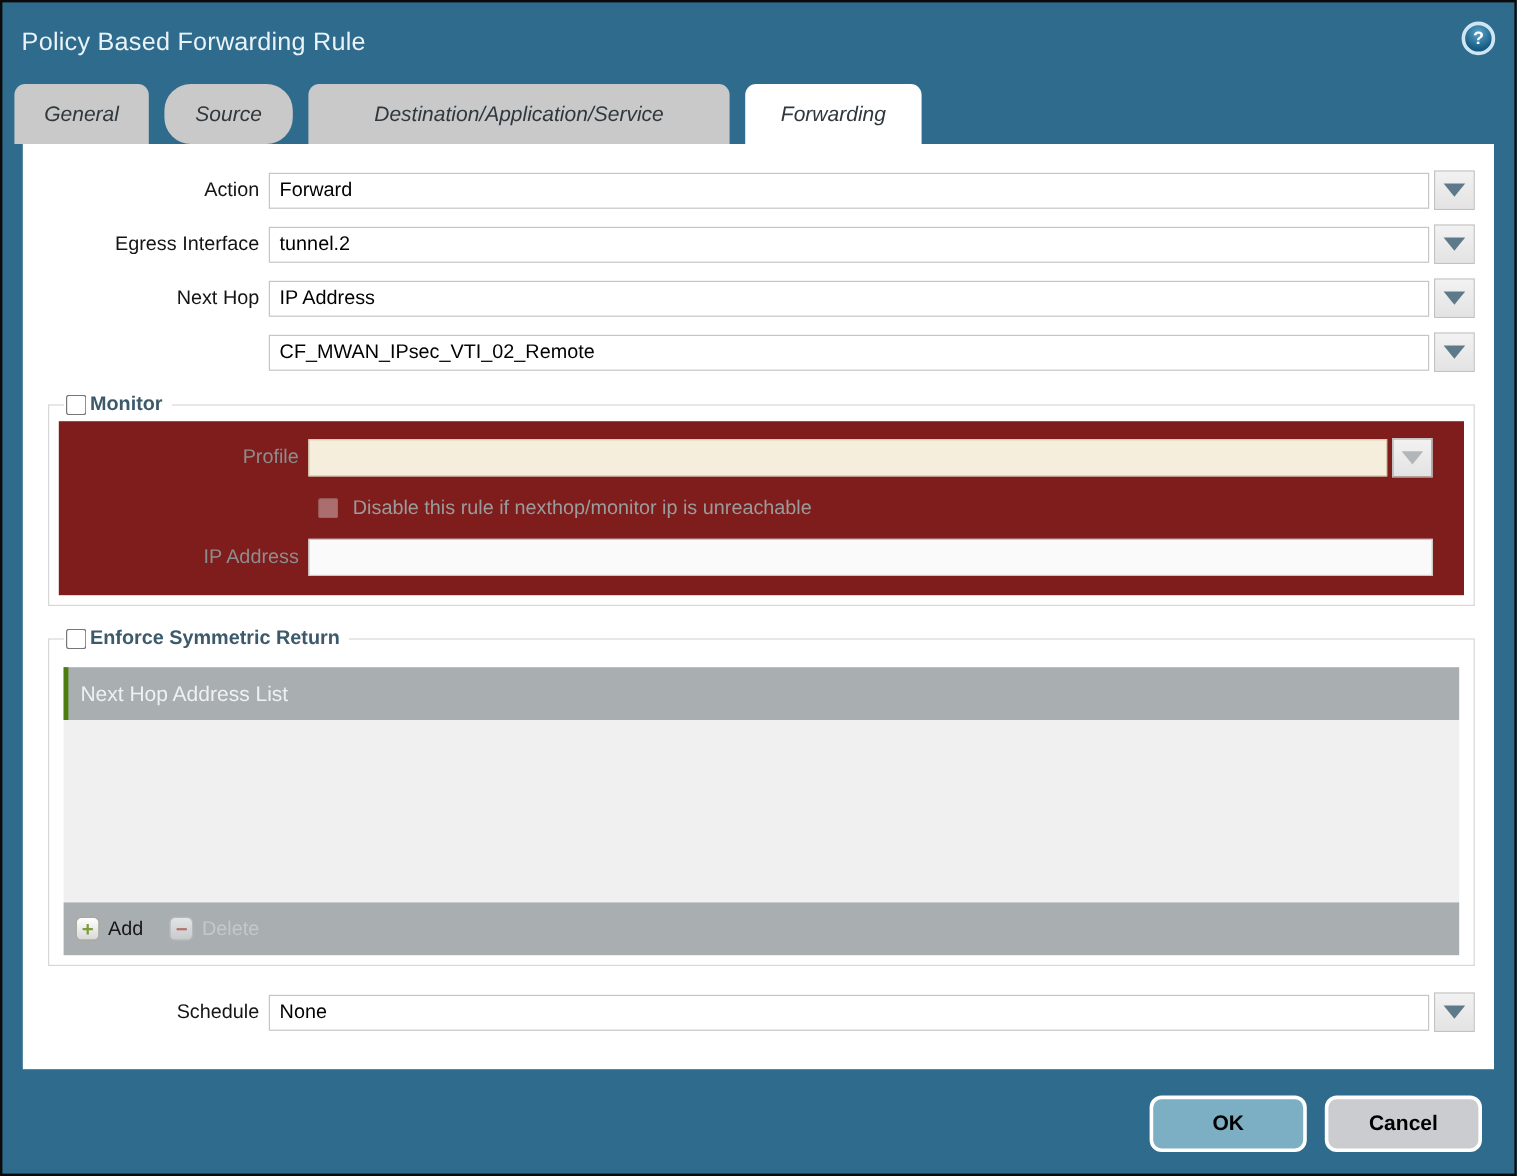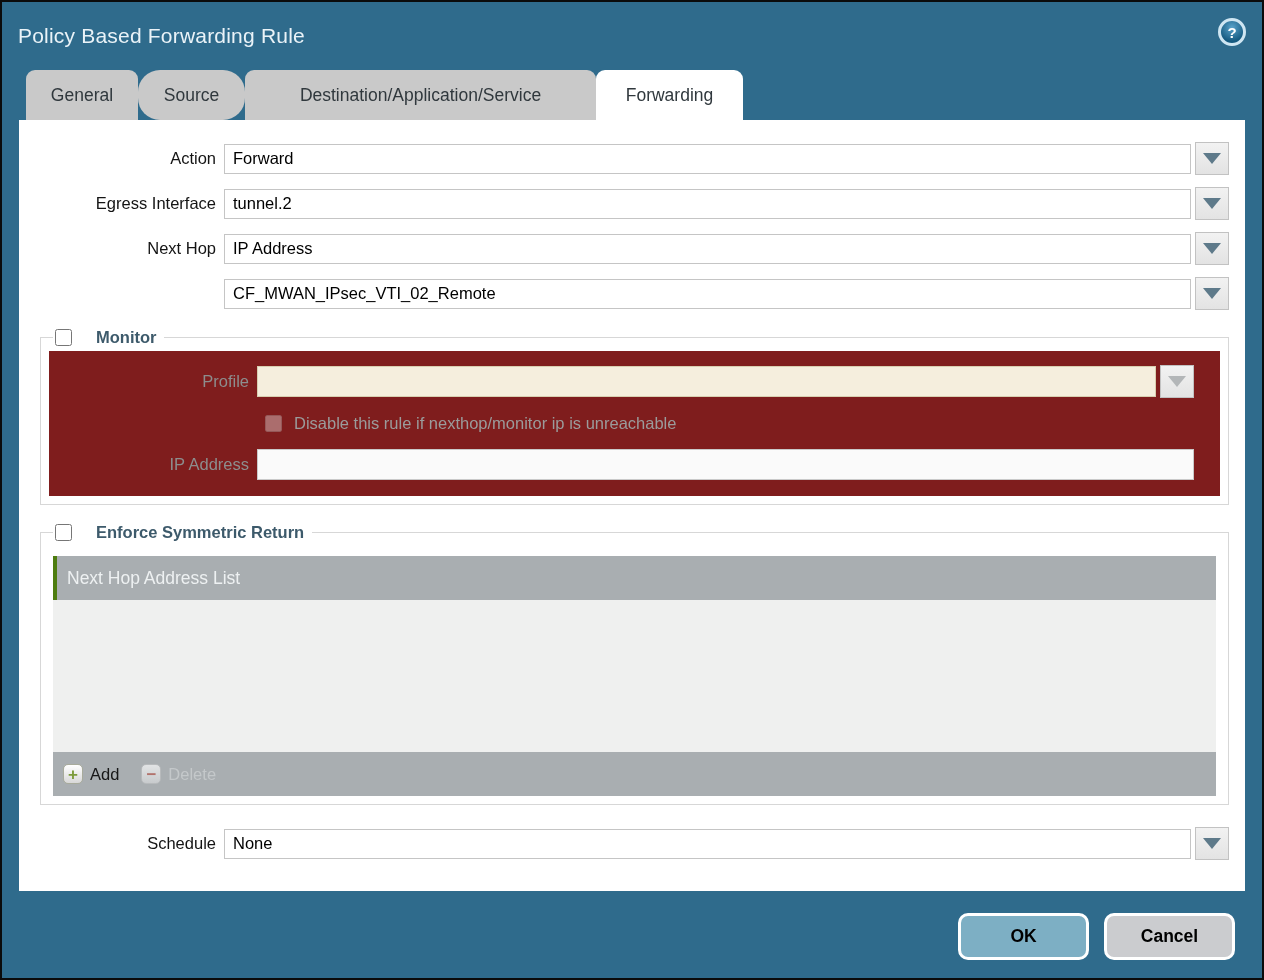--- a/index.html
+++ b/index.html
@@ -24,21 +24,21 @@
     position: absolute; right: 16px; top: 16px;
     width: 28px; height: 28px; border-radius: 50%;
     background: radial-gradient(circle at 50% 30%, #5aa3cb, #155a80 72%);
     border: 3px solid #cfe6f2;
     color: #fff; font-weight: bold; font-size: 15px;
     display: flex; align-items: center; justify-content: center;
     cursor: pointer;
   }
 
   
-  .tabs { display: flex; gap: 0; padding-left: 24px; height: 50px; flex: none; }
+  .tabs { display: flex; gap: 13px; padding-left: 10px; height: 50px; flex: none; font-style: italic; }
   .tab {
     background: #c9c9c9; color: #30383d;
     border-radius: 9px 9px 0 0;
     display: flex; align-items: center; justify-content: center;
     font-size: 17.5px; cursor: pointer; white-space: nowrap;
   }
   .tab-general { width: 112px; }
   .tab-source { width: 107px; border-radius: 22px; }
   .tab-dest { width: 351px; }
   .tab-forwarding { width: 147px; }
@@ -61,21 +61,21 @@
     background: linear-gradient(#f2f2f2, #e3e3e3);
     border: 1px solid #c2c2c2;
     display: flex; align-items: center; justify-content: center;
     cursor: pointer;
   }
   .tri { width: 0; height: 0; border-left: 9px solid transparent; border-right: 9px solid transparent; border-top: 11px solid #5e7a8a; }
   .tri.dis { border-top-color: #b3b6b8; }
 
   
   fieldset.group { border: 1px solid #d7d7d7; margin: 18px 16px 0 21px; padding: 4px 8px 8px 8px; }
-  fieldset.group legend { display: flex; align-items: center; gap: 24px; margin-left: 4px; padding: 0 8px 0 2px; }
+  fieldset.group legend { display: flex; align-items: center; gap: 3px; margin-left: 4px; padding: 0 8px 0 2px; }
   legend .cb, .cb { width: 17px; height: 17px; margin: 0; accent-color: #5e7a8a; }
   legend .cap { font-weight: bold; font-size: 16.5px; color: #3d5a6b; }
 
   .panel { background: #7f1d1d; padding: 14px 10px 16px 11px; }
   .panel .row .lbl { color: #8d8d8d; width: 197px; }
   .panel .row { margin-bottom: 0; }
   input.combo.cream { background: #f5eedd; border-color: #d8cfb0; height: 31px; }
   input.combo.dim { background: #fafafa; border-color: #c9c9c9; height: 31px; }
   .cb-row { display: flex; align-items: center; gap: 12px; margin: 16px 0 16px 205px; color: #9b9b9b; font-size: 16.5px; }
   .cb.dis { opacity: .55; }

